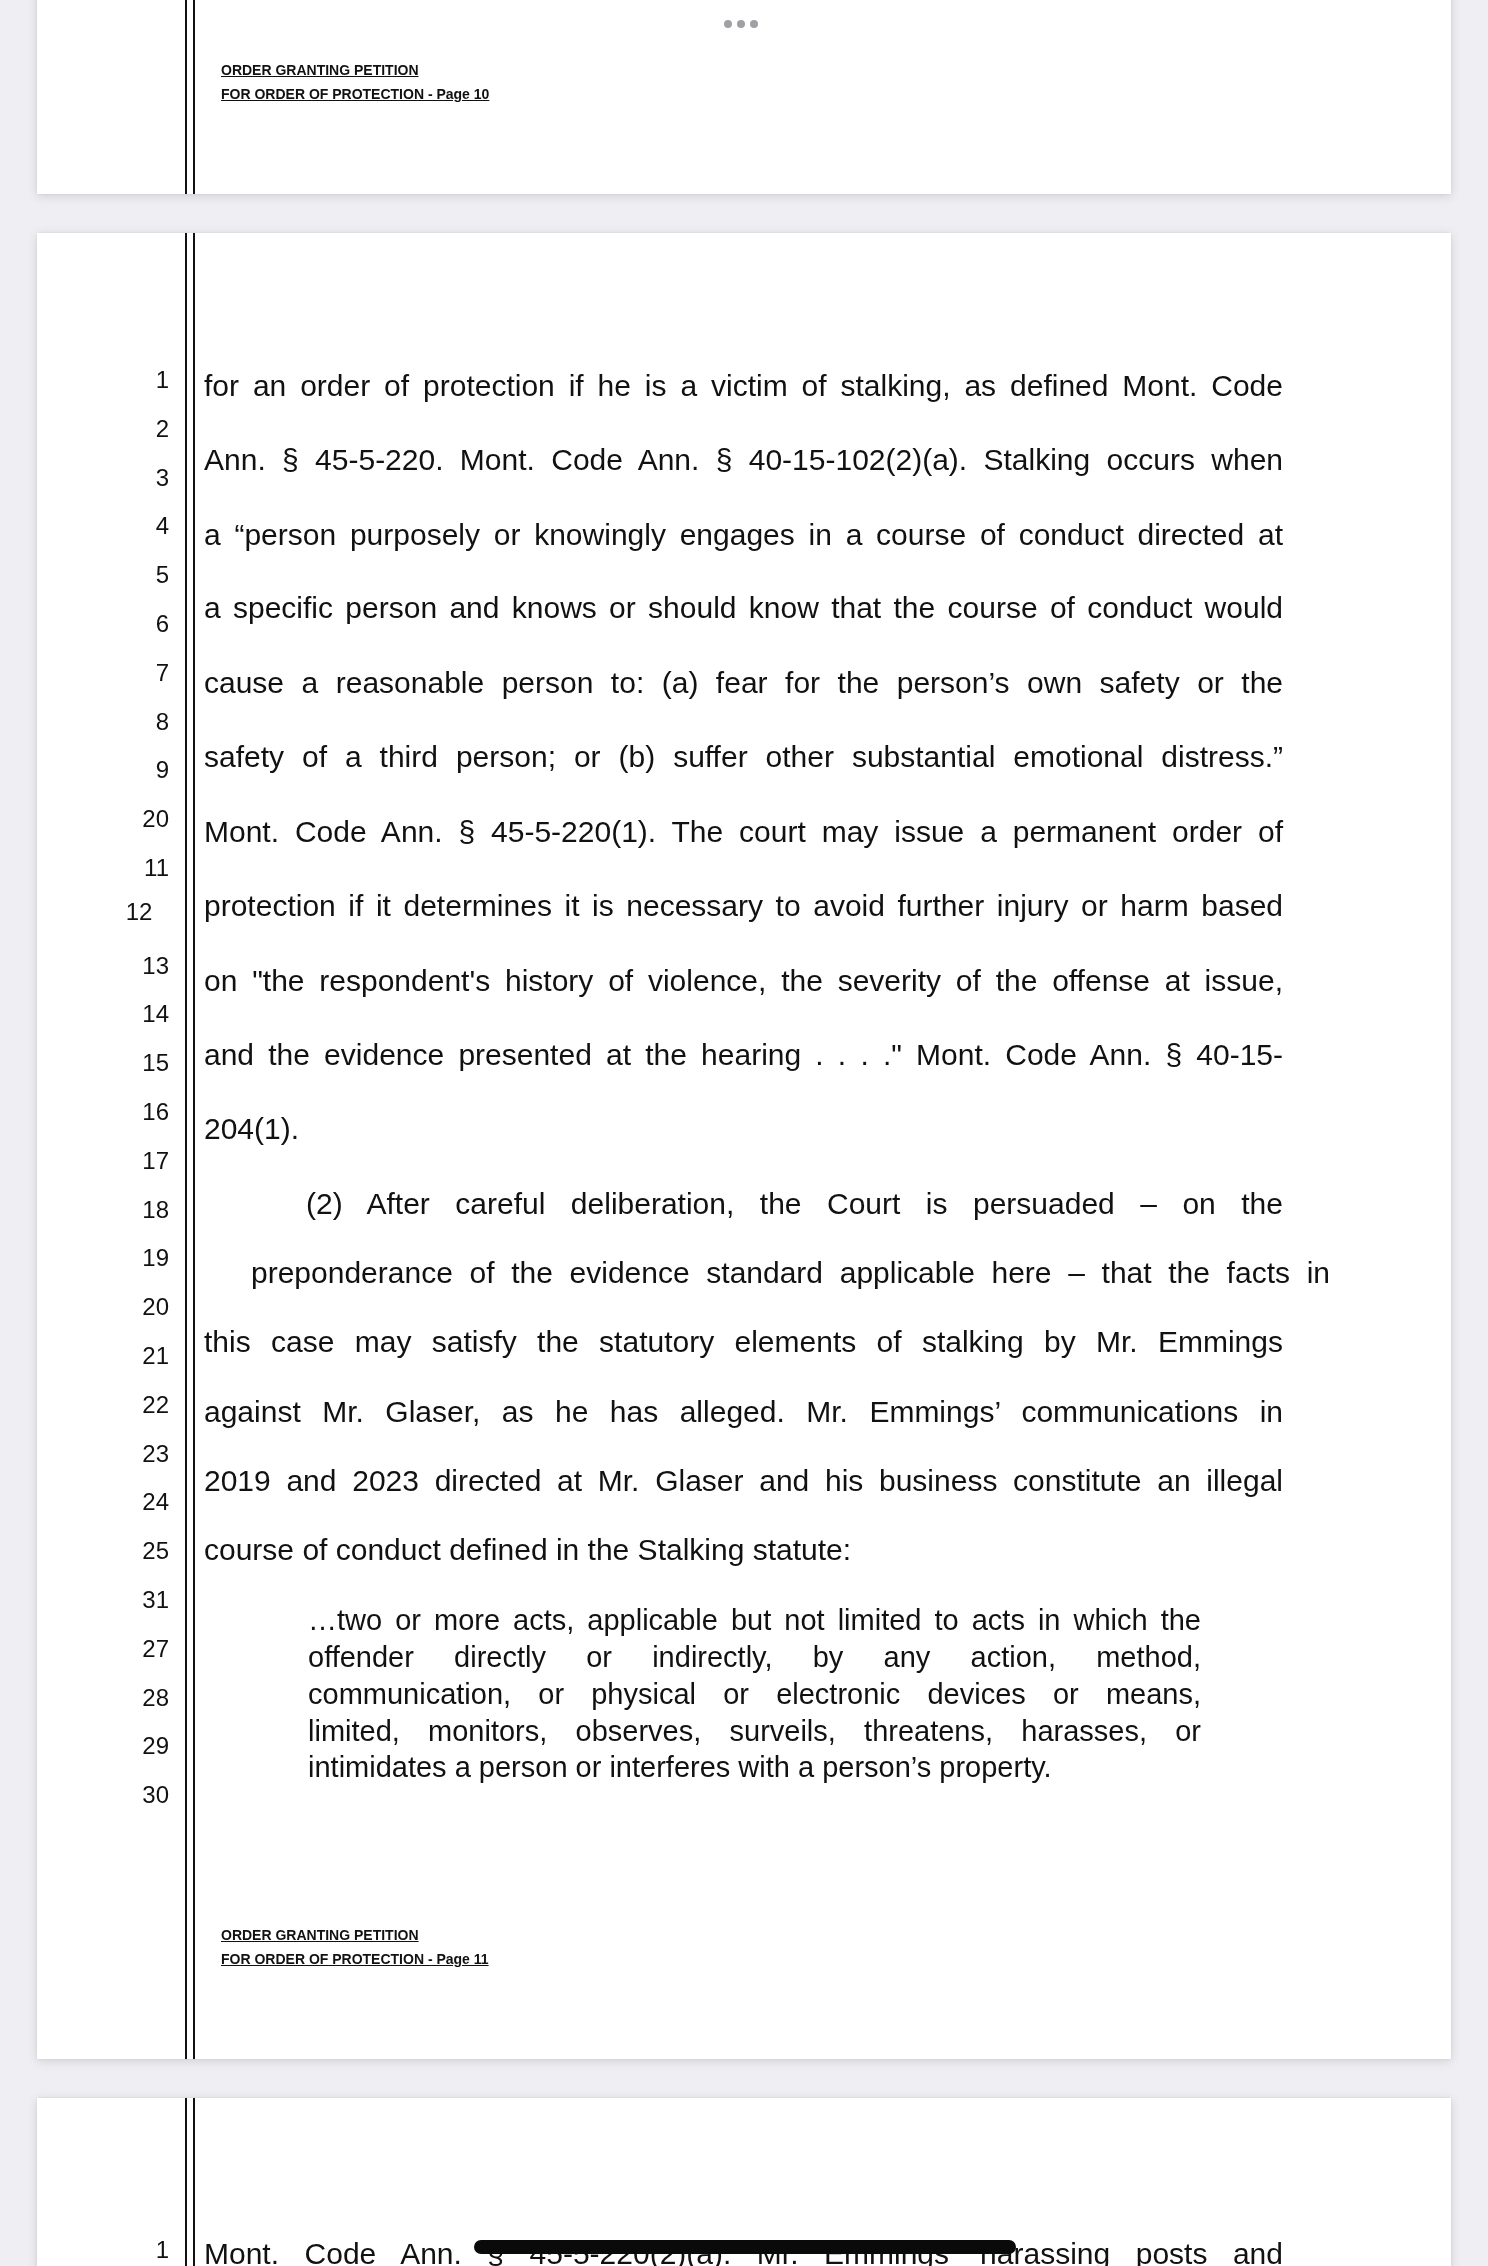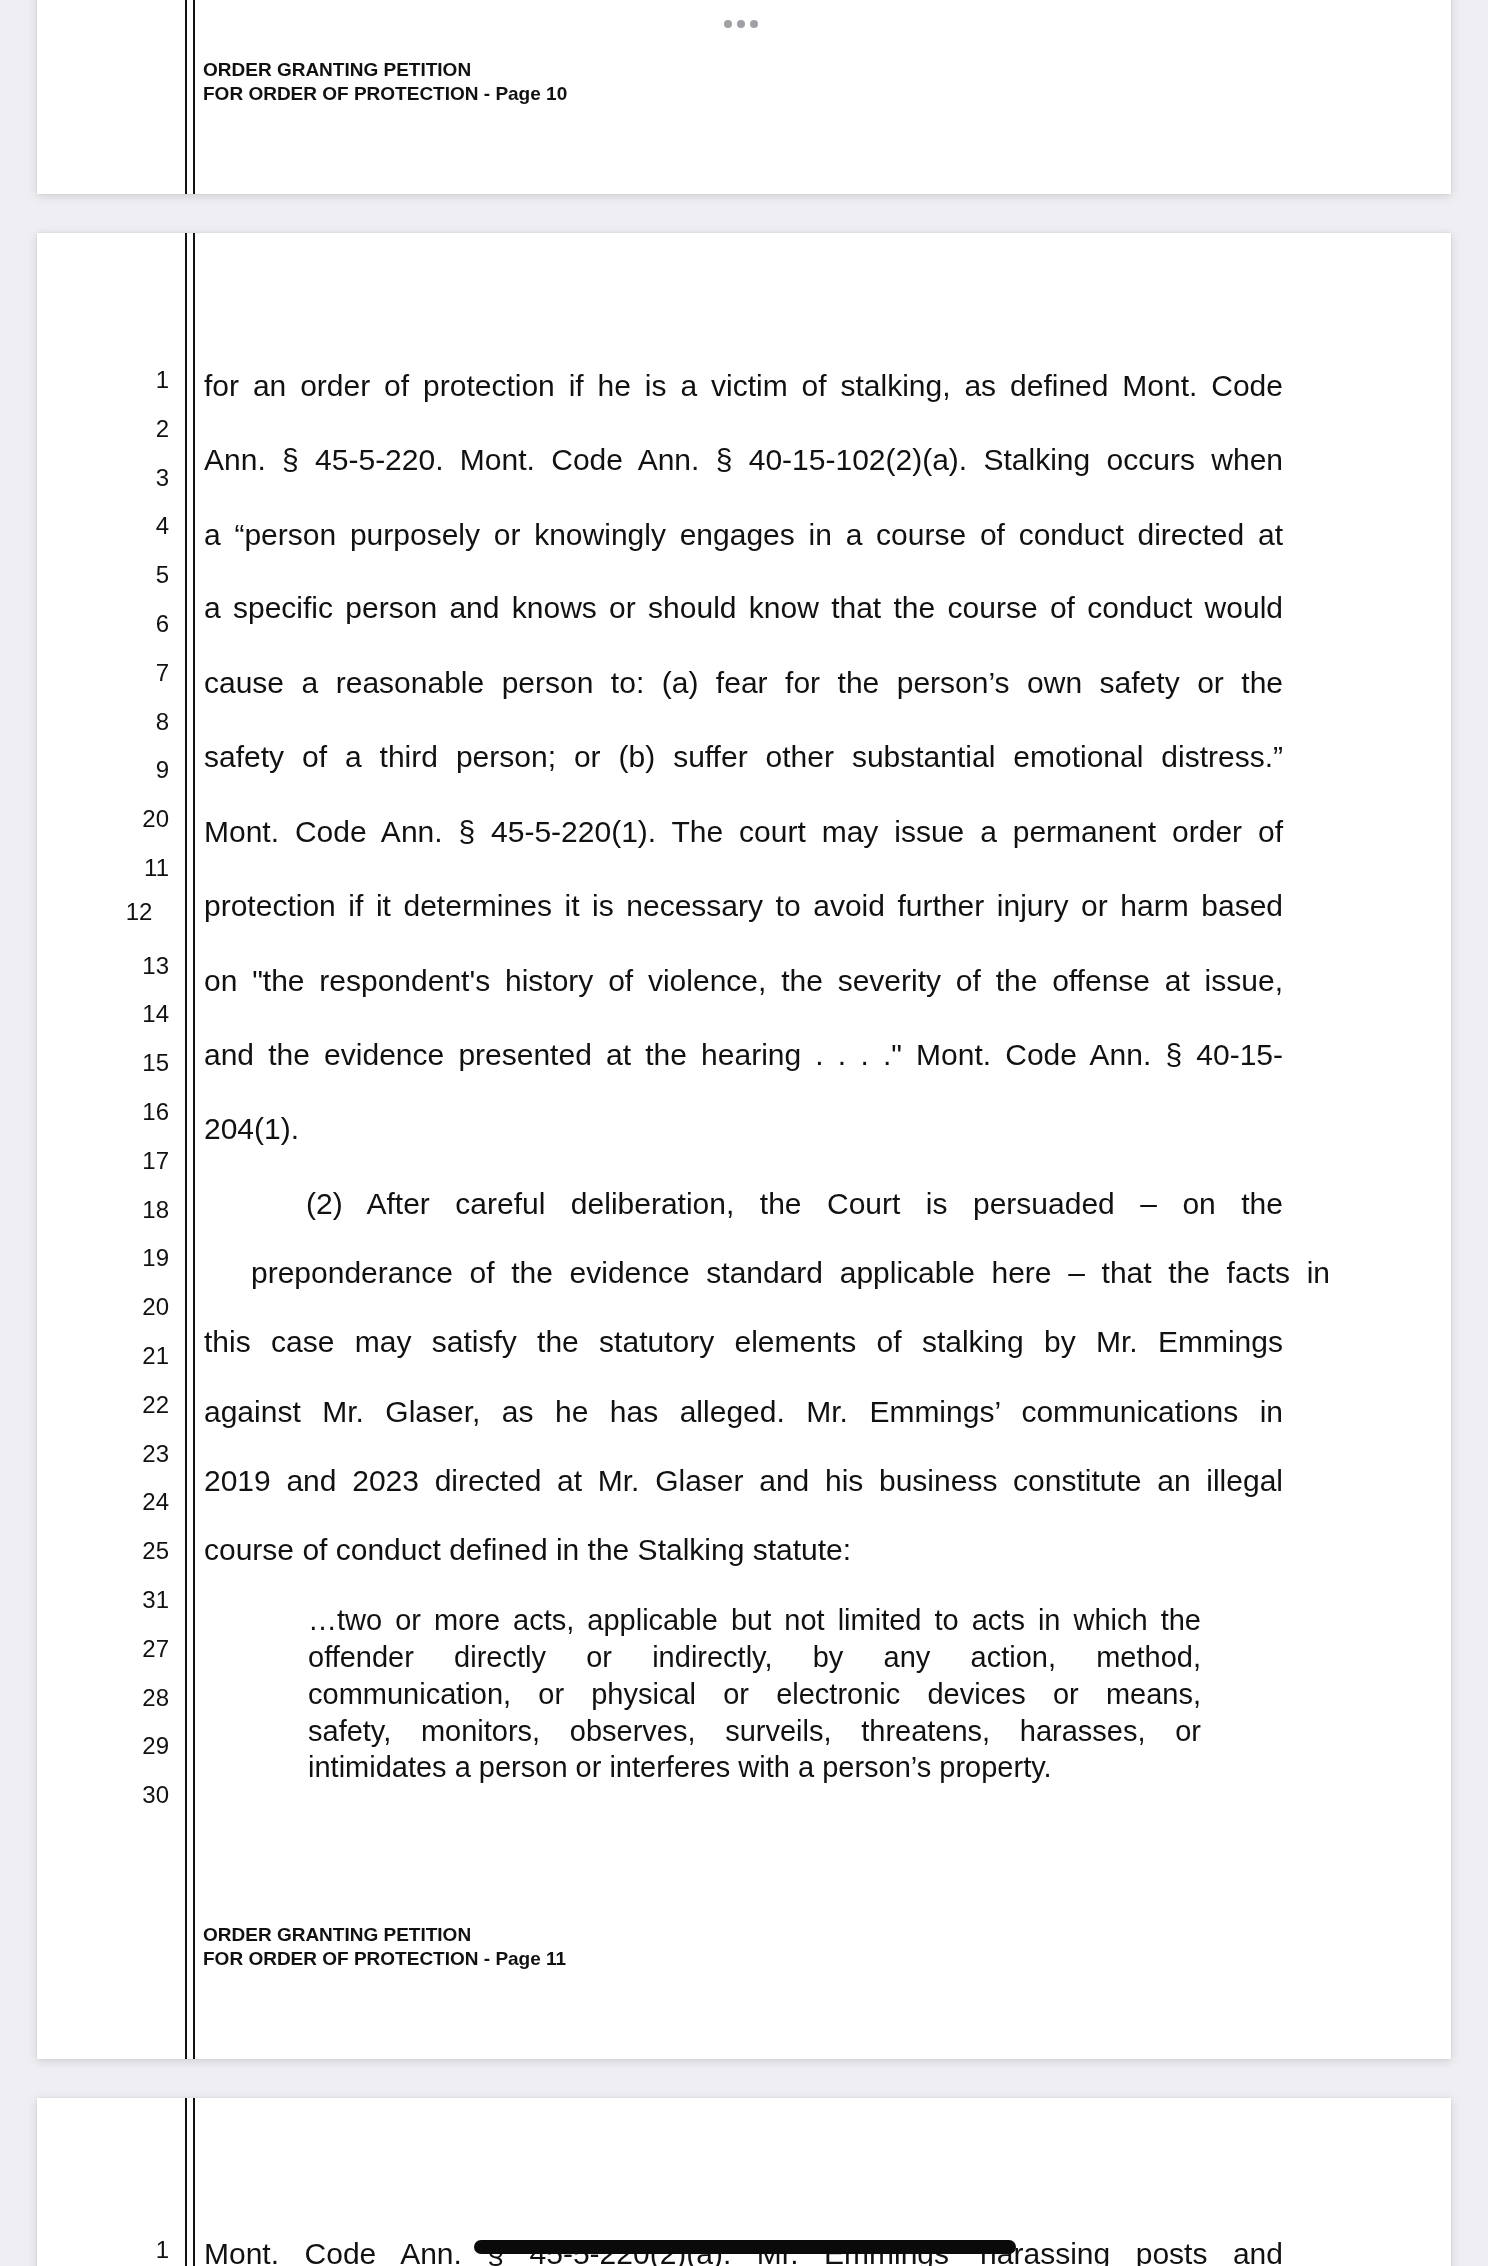--- a/index.html
+++ b/index.html
@@ -4,21 +4,21 @@
 <style>
   html,body{margin:0;padding:0;}
   body{width:1488px;height:2266px;overflow:hidden;background:#eeeef3;position:relative;font-family:"Liberation Sans",sans-serif;color:#111;}
   .page{position:absolute;left:37px;width:1414px;background:#fff;box-shadow:0 2px 10px rgba(0,0,0,0.13),0 0 2px rgba(0,0,0,0.08);overflow:hidden;}
   .vline{position:absolute;top:0;bottom:0;width:2px;background:#111;}
   .lnum{position:absolute;width:60px;left:72px;text-align:right;font-size:24px;line-height:24px;color:#111;transform:translateY(-12px);}
   .tline{position:absolute;left:167px;width:1079px;font-size:30px;line-height:32px;white-space:nowrap;transform:translateY(-16px);}
   .tline.just{text-align:justify;text-align-last:justify;white-space:normal;}
   .qline{position:absolute;left:271px;width:893px;font-size:29px;line-height:30px;transform:translateY(-15px);text-align:justify;text-align-last:justify;}
   .qline.last{text-align-last:left;}
-  .footer{position:absolute;left:166px;font-size:19px;font-weight:bold;line-height:24px;white-space:nowrap;}
+  .footer{position:absolute;left:184px;font-size:14px;font-weight:bold;line-height:24px;white-space:nowrap;text-decoration:underline;}
   .dots{position:absolute;left:724px;top:20px;display:flex;gap:5px;z-index:5;}
   .dot{width:8px;height:8px;border-radius:50%;background:#a0a0a5;}
   .home-bar{position:absolute;left:474px;top:2240px;width:542px;height:14px;border-radius:7px;background:#0a0a0a;z-index:10;}
 </style>
 </head>
 <body>
 
 <div class="page" style="top:-40px;height:234px;">
   <div class="vline" style="left:148px;"></div>
   <div class="vline" style="left:156px;"></div>
@@ -91,21 +91,21 @@
     <div class="tline just" style="top:1109px;">this case may satisfy the statutory elements of stalking by Mr. Emmings</div>
     <div class="tline just" style="top:1179px;">against Mr. Glaser, as he has alleged.  Mr. Emmings’ communications in</div>
     <div class="tline just" style="top:1248px;">2019 and 2023 directed at Mr. Glaser and his business constitute an illegal</div>
     <div class="tline" style="top:1317px;">course of conduct defined in the Stalking statute:</div>
   </div>
 
   <div>
     <div class="qline" style="top:1387px;">…two or more acts, applicable but not limited to acts in which the</div>
     <div class="qline" style="top:1424px;">offender directly or indirectly, by any action, method,</div>
     <div class="qline" style="top:1461px;">communication, or physical or electronic devices or means,</div>
-    <div class="qline" style="top:1498px;">safety, monitors, observes, surveils, threatens, harasses, or</div>
+    <div class="qline" style="top:1498px;">limited, monitors, observes, surveils, threatens, harasses, or</div>
     <div class="qline last" style="top:1534px;">intimidates a person or interferes with a person’s property.</div>
   </div>
 
   <div class="footer" style="top:1690px;">
     <div>ORDER GRANTING PETITION</div>
     <div>FOR ORDER OF PROTECTION - Page 11</div>
   </div>
 </div>
 
 <div class="page" style="top:2098px;height:200px;">

